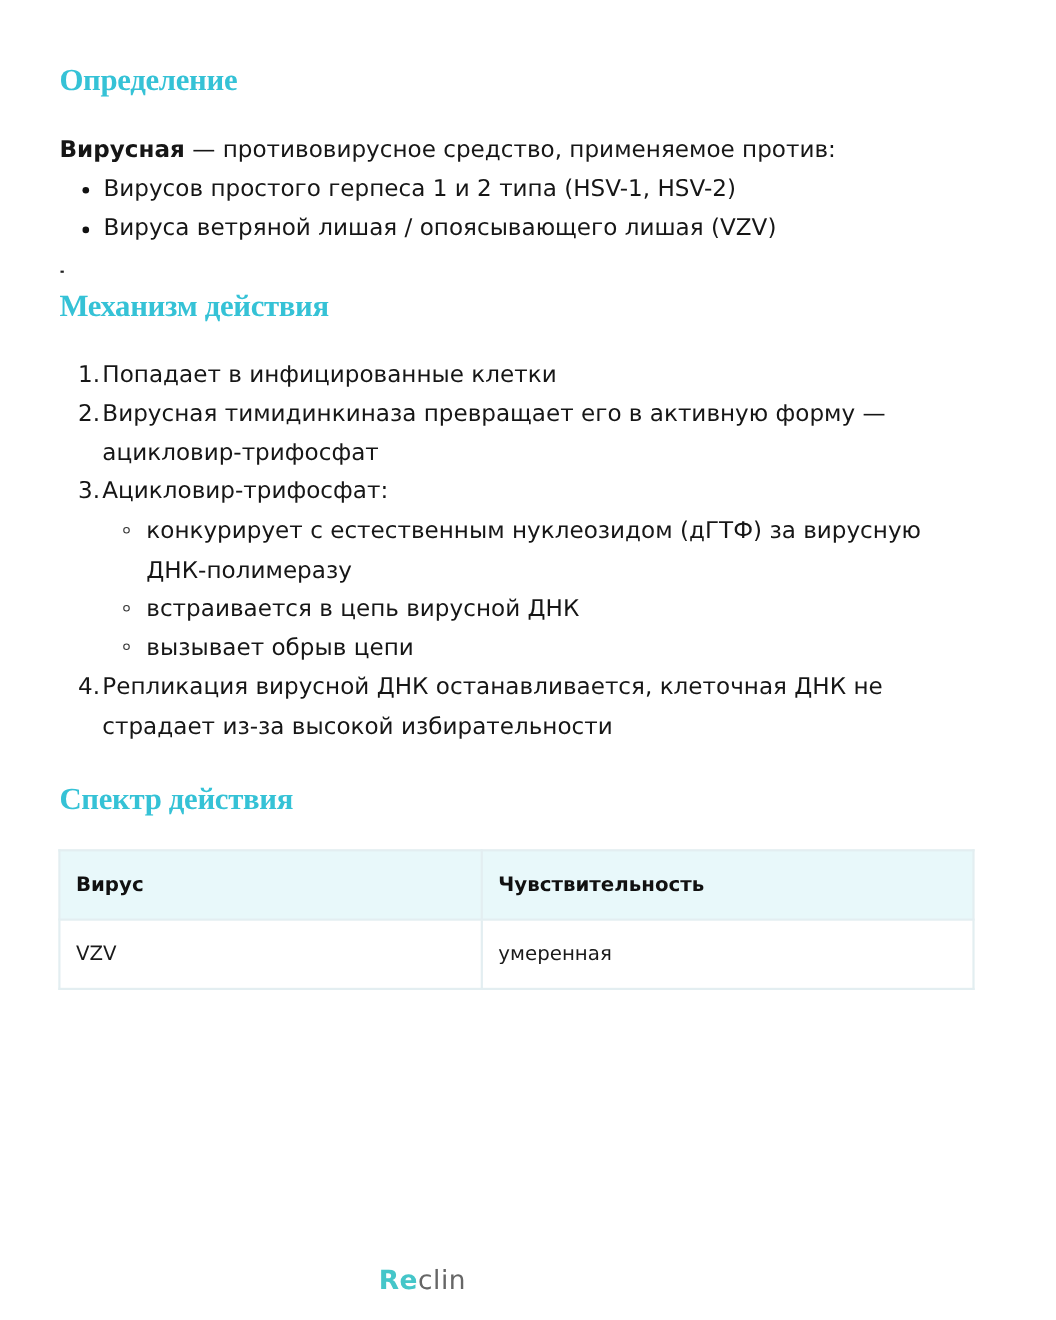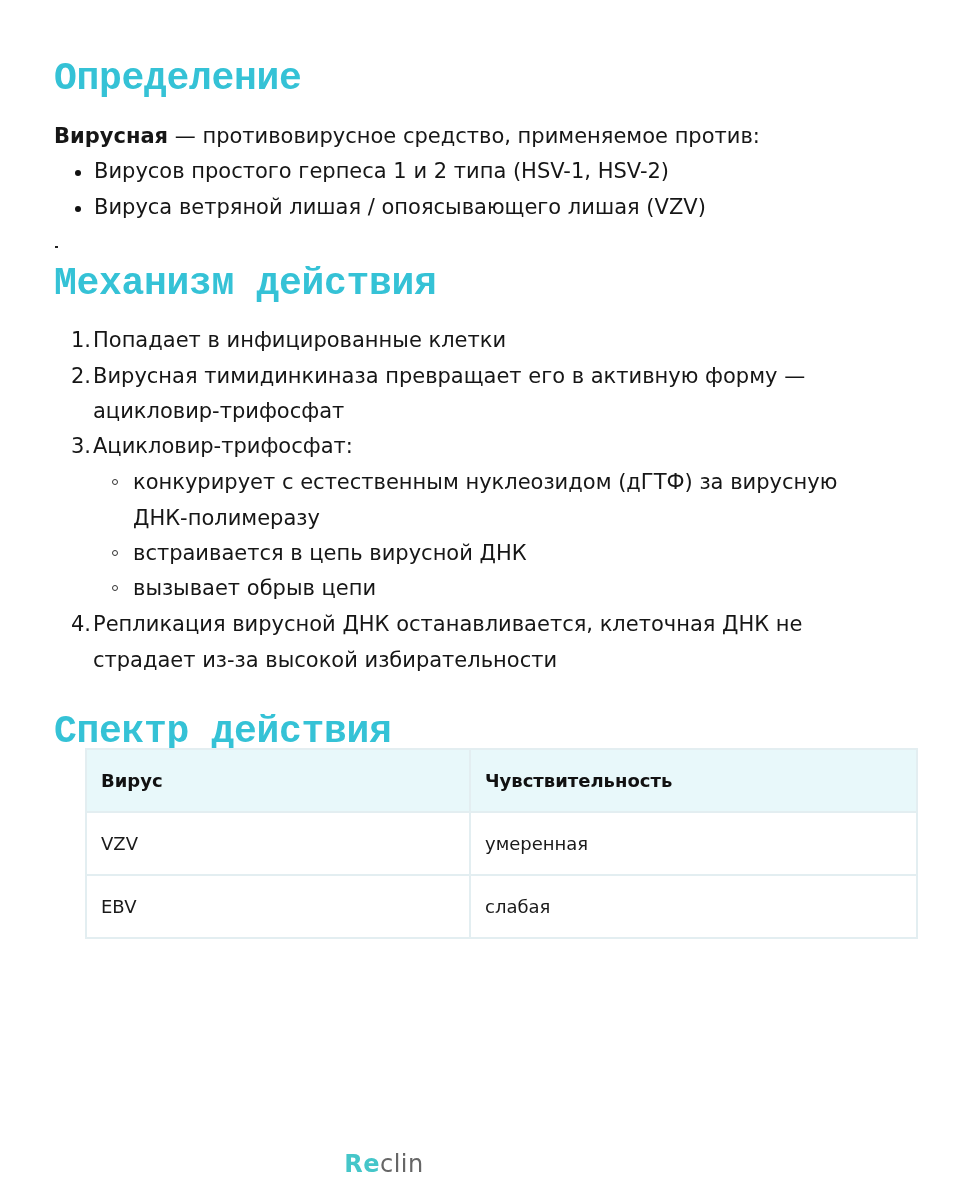--- a/index.html
+++ b/index.html
@@ -12,24 +12,24 @@
     height: 1200px;
     position: relative;
     overflow: hidden;
     font-family: "DejaVu Sans", sans-serif;
     color: #111111;
   }
   .h {
     position: absolute;
     left: 54px;
     margin: 0;
-    font-family: Liberation Mono, monospace;
+    font-family: Liberation Serif, serif;
     font-weight: bold;
     color: #35c2d6;
-    font-size: 38px;
+    font-size: 28px;
     letter-spacing: -0.3px;
     line-height: 1;
   }
   .line {
     position: absolute;
     font-size: 21px;
     line-height: 1;
     white-space: nowrap;
     color: #161616;
   }
@@ -60,25 +60,24 @@
     position: absolute;
     left: 55px;
     top: 246px;
     width: 3px;
     height: 2px;
     background: #222;
   }
   table.spectrum {
     position: absolute;
     left: 53px;
-    top: 748px;
+    top: 772px;
     width: 833px;
     border-collapse: collapse;
     font-size: 18px;
-    margin-left: 32px;
   }
   table.spectrum th, table.spectrum td {
     border: 2px solid #e3eef1;
     text-align: left;
     padding: 0 14px;
     height: 61px;
     vertical-align: middle;
   }
   table.spectrum th {
     background: #e8f8fa;
@@ -153,22 +152,18 @@
     <tr>
       <th class="c1">Вирус</th>
       <th>Чувствительность</th>
     </tr>
   </thead>
   <tbody>
     <tr>
       <td class="c1">VZV</td>
       <td>умеренная</td>
     </tr>
-    <tr>
-      <td class="c1">EBV</td>
-      <td>слабая</td>
-    </tr>
   </tbody>
 </table>
 
 <div class="logo">
   <span class="re">Re</span><span class="clin">clin</span>
 </div>
 
 </body></html>

